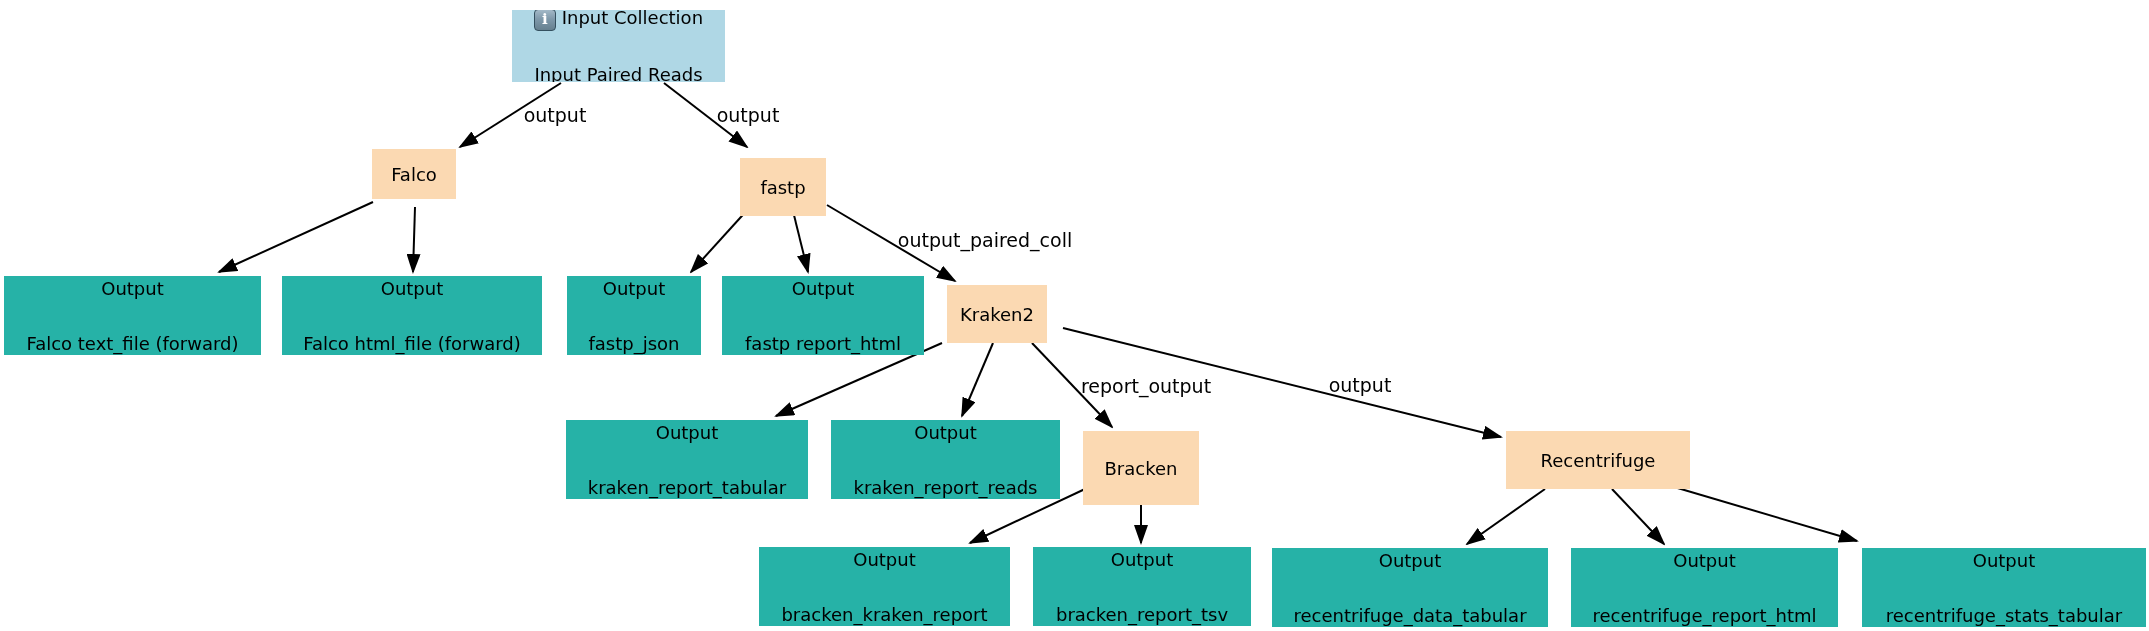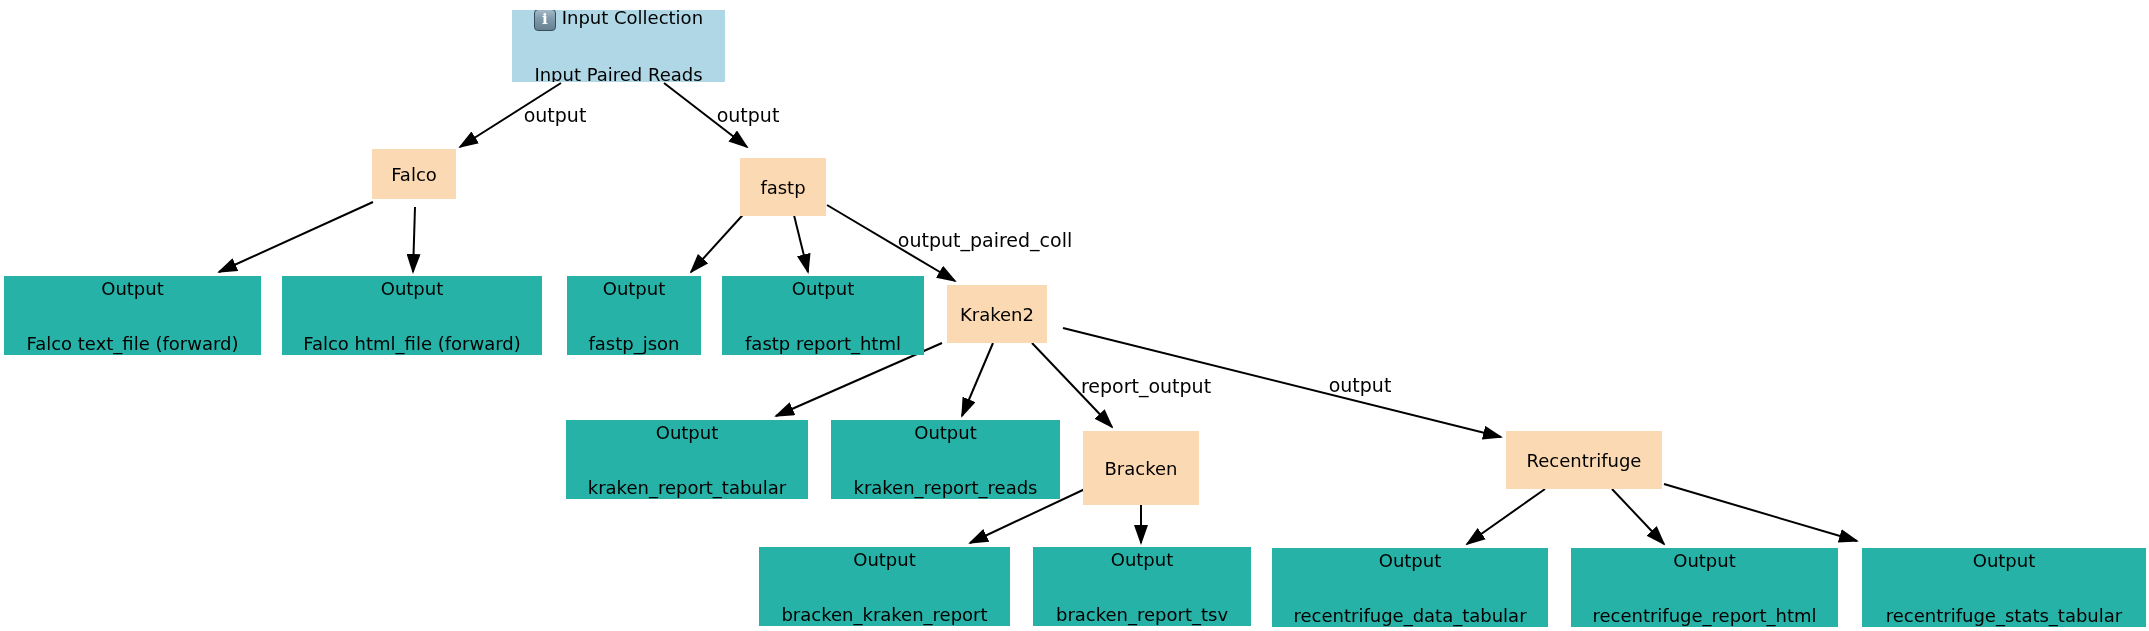--- a/index.html
+++ b/index.html
@@ -54,21 +54,21 @@
   #n-falco{left:372px;top:149px;width:84px;height:50px;}
   #n-fastp{left:740px;top:138px;width:86px;height:58px;margin-top:20px;}
   #n-out-falco-text{left:4px;top:276px;width:257px;height:79px;}
   #n-out-falco-html{left:282px;top:276px;width:260px;height:79px;}
   #n-out-fastp-json{left:567px;top:276px;width:134px;height:79px;}
   #n-out-fastp-report{left:722px;top:276px;width:202px;height:79px;}
   #n-kraken2{left:947px;top:285px;width:100px;height:58px;}
   #n-out-kraken-tabular{left:566px;top:420px;width:242px;height:79px;}
   #n-out-kraken-reads{left:831px;top:420px;width:229px;height:79px;}
   #n-bracken{left:1083px;top:431px;width:116px;height:74px;}
-  #n-recentrifuge{left:1506px;top:431px;width:156px;height:58px;}
+  #n-recentrifuge{left:1506px;top:431px;width:184px;height:58px;}
   #n-out-bracken-kraken{left:759px;top:547px;width:251px;height:79px;}
   #n-out-bracken-tsv{left:1033px;top:547px;width:218px;height:79px;}
   #n-out-recent-data{left:1272px;top:548px;width:276px;height:79px;}
   #n-out-recent-report{left:1571px;top:548px;width:267px;height:79px;}
   #n-out-recent-stats{left:1862px;top:548px;width:284px;height:79px;}
 </style>
 </head>
 <body>
 
 <div id="canvas">

